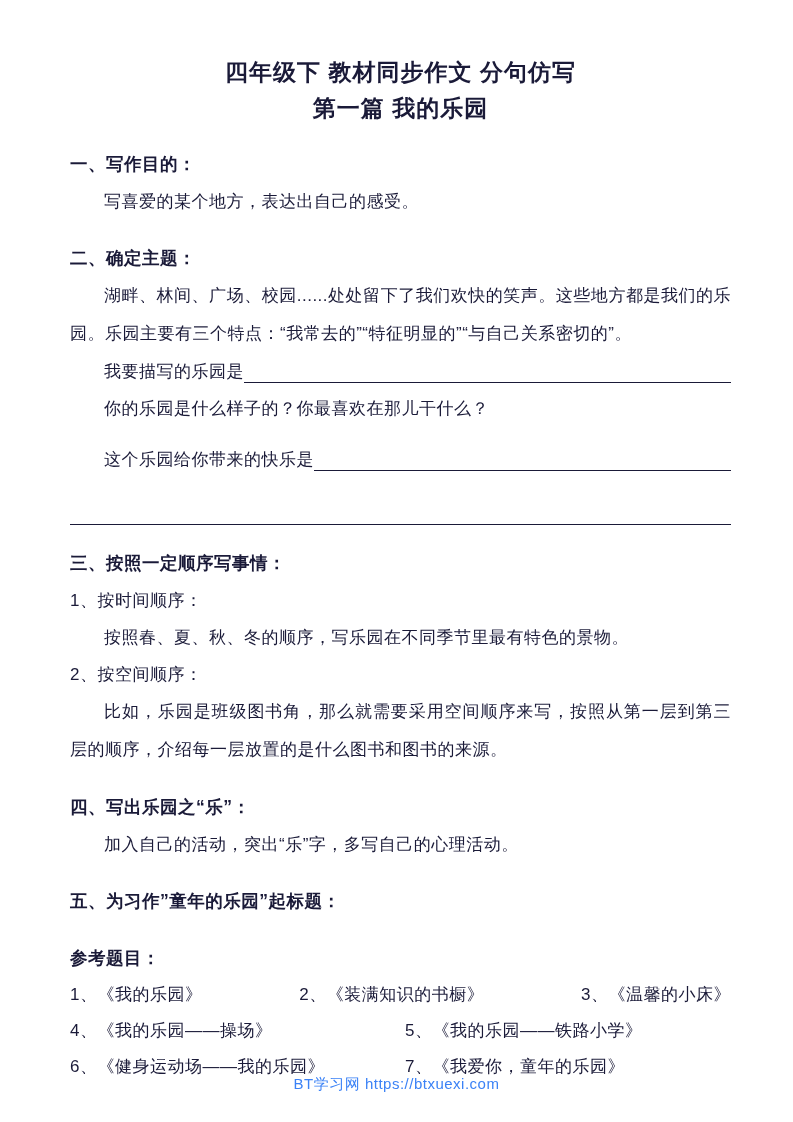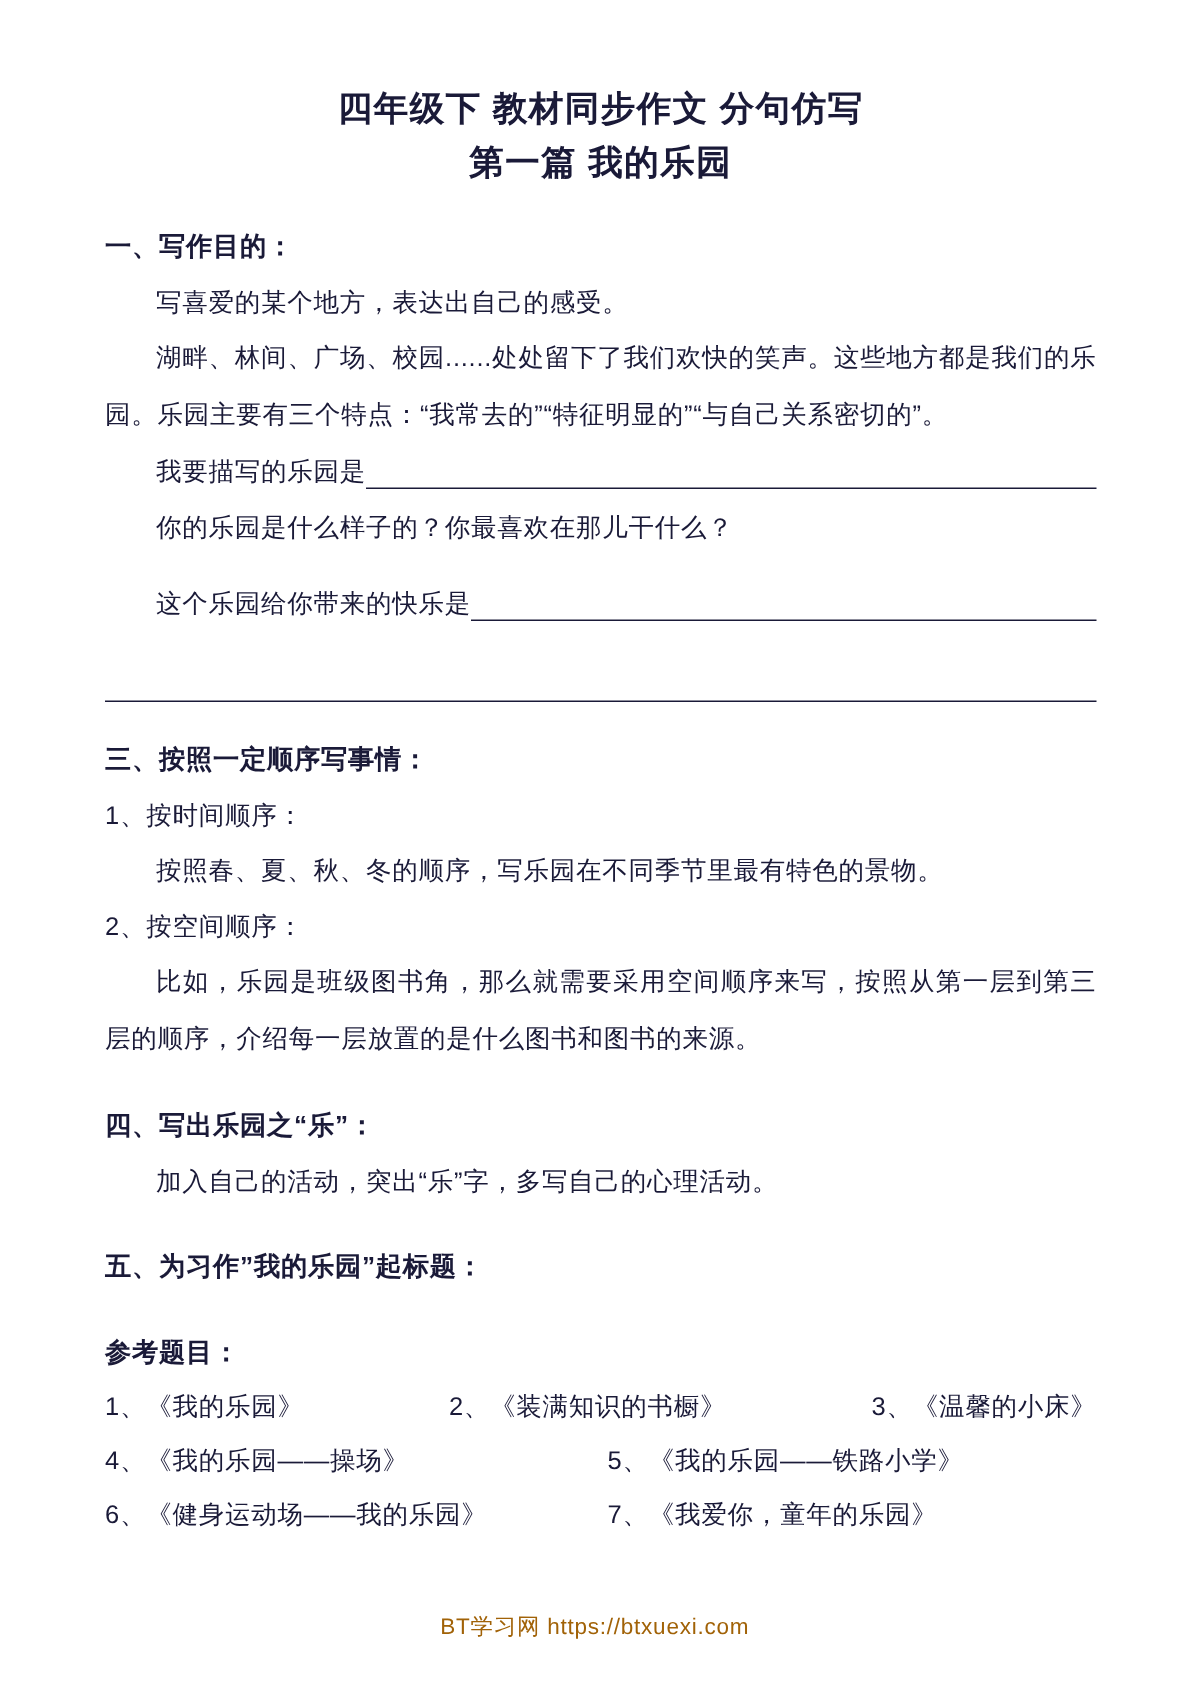--- a/index.html
+++ b/index.html
@@ -85,35 +85,36 @@
     flex: 0 0 auto;
   }
   .spacer-md { height: 14px; }
   .footer {
     position: absolute;
     left: 0;
     bottom: 28px;
     width: 100%;
     text-align: center;
     font-size: 15px;
-    color: #a16207;
+    color: #3b82f6;
     letter-spacing: 0.5px;
   }
 </style>
 </head>
 <body>
 
 <div class="page">
 
   <div class="title">四年级下 教材同步作文 分句仿写</div>
   <div class="title sub">第一篇 我的乐园</div>
 
   <div class="heading">一、写作目的：</div>
   <div class="line indent">写喜爱的某个地方，表达出自己的感受。</div>
 
+  <div class="heading">二、确定主题：</div>
   <div class="para">湖畔、林间、广场、校园......处处留下了我们欢快的笑声。这些地方都是我们的乐园。乐园主要有三个特点：“我常去的”“特征明显的”“与自己关系密切的”。</div>
 
   <div class="fill-line">
     <span class="label">我要描写的乐园是</span>
     <span class="fill"></span>
   </div>
   <div class="line indent">你的乐园是什么样子的？你最喜欢在那儿干什么？</div>
 
   <div class="spacer-md"></div>
 
@@ -126,21 +127,21 @@
 
   <div class="heading">三、按照一定顺序写事情：</div>
   <div class="line">1、按时间顺序：</div>
   <div class="line indent">按照春、夏、秋、冬的顺序，写乐园在不同季节里最有特色的景物。</div>
   <div class="line">2、按空间顺序：</div>
   <div class="para">比如，乐园是班级图书角，那么就需要采用空间顺序来写，按照从第一层到第三层的顺序，介绍每一层放置的是什么图书和图书的来源。</div>
 
   <div class="heading">四、写出乐园之“乐”：</div>
   <div class="line indent">加入自己的活动，突出“乐”字，多写自己的心理活动。</div>
 
-  <div class="heading">五、为习作”我的乐园”起标题：</div>
+  <div class="heading">五、为习作”童年的乐园”起标题：</div>
   <div class="heading">参考题目：</div>
 
   <div class="title-row three">
     <span>1、《我的乐园》</span>
     <span>2、《装满知识的书橱》</span>
     <span>3、《温馨的小床》</span>
   </div>
   <div class="title-row two">
     <span class="col-a">4、《我的乐园——操场》</span>
     <span>5、《我的乐园——铁路小学》</span>

